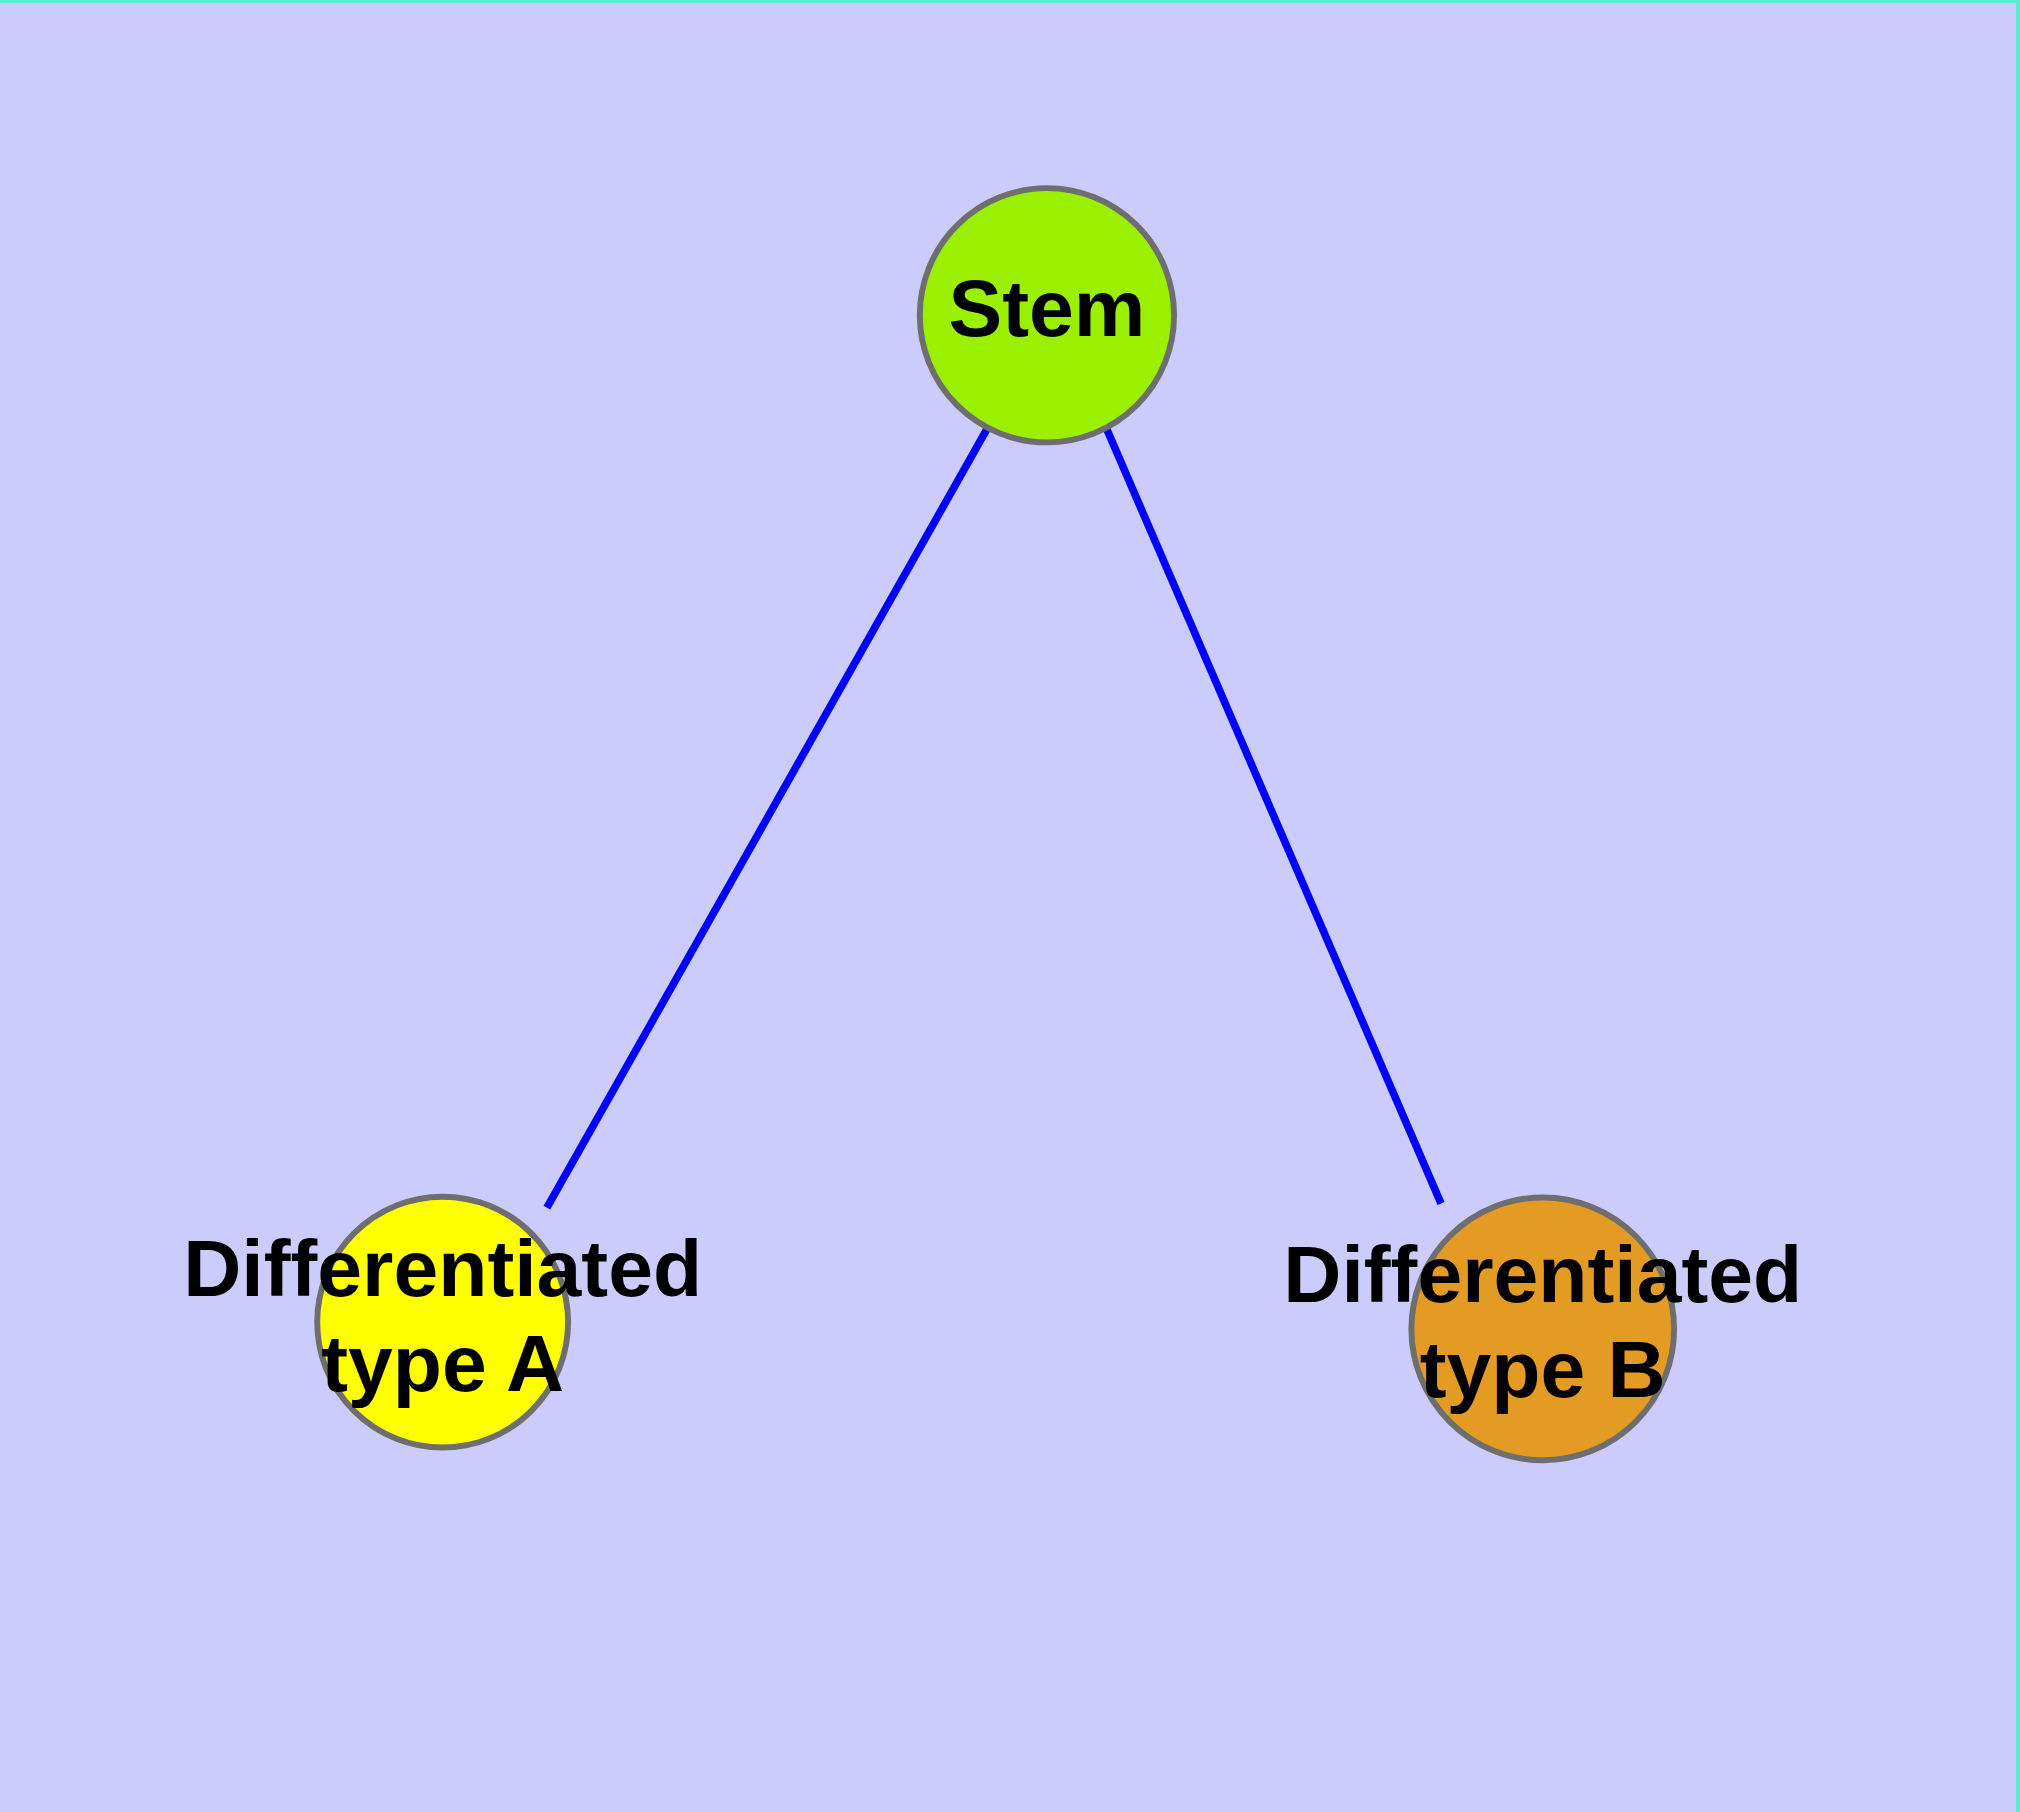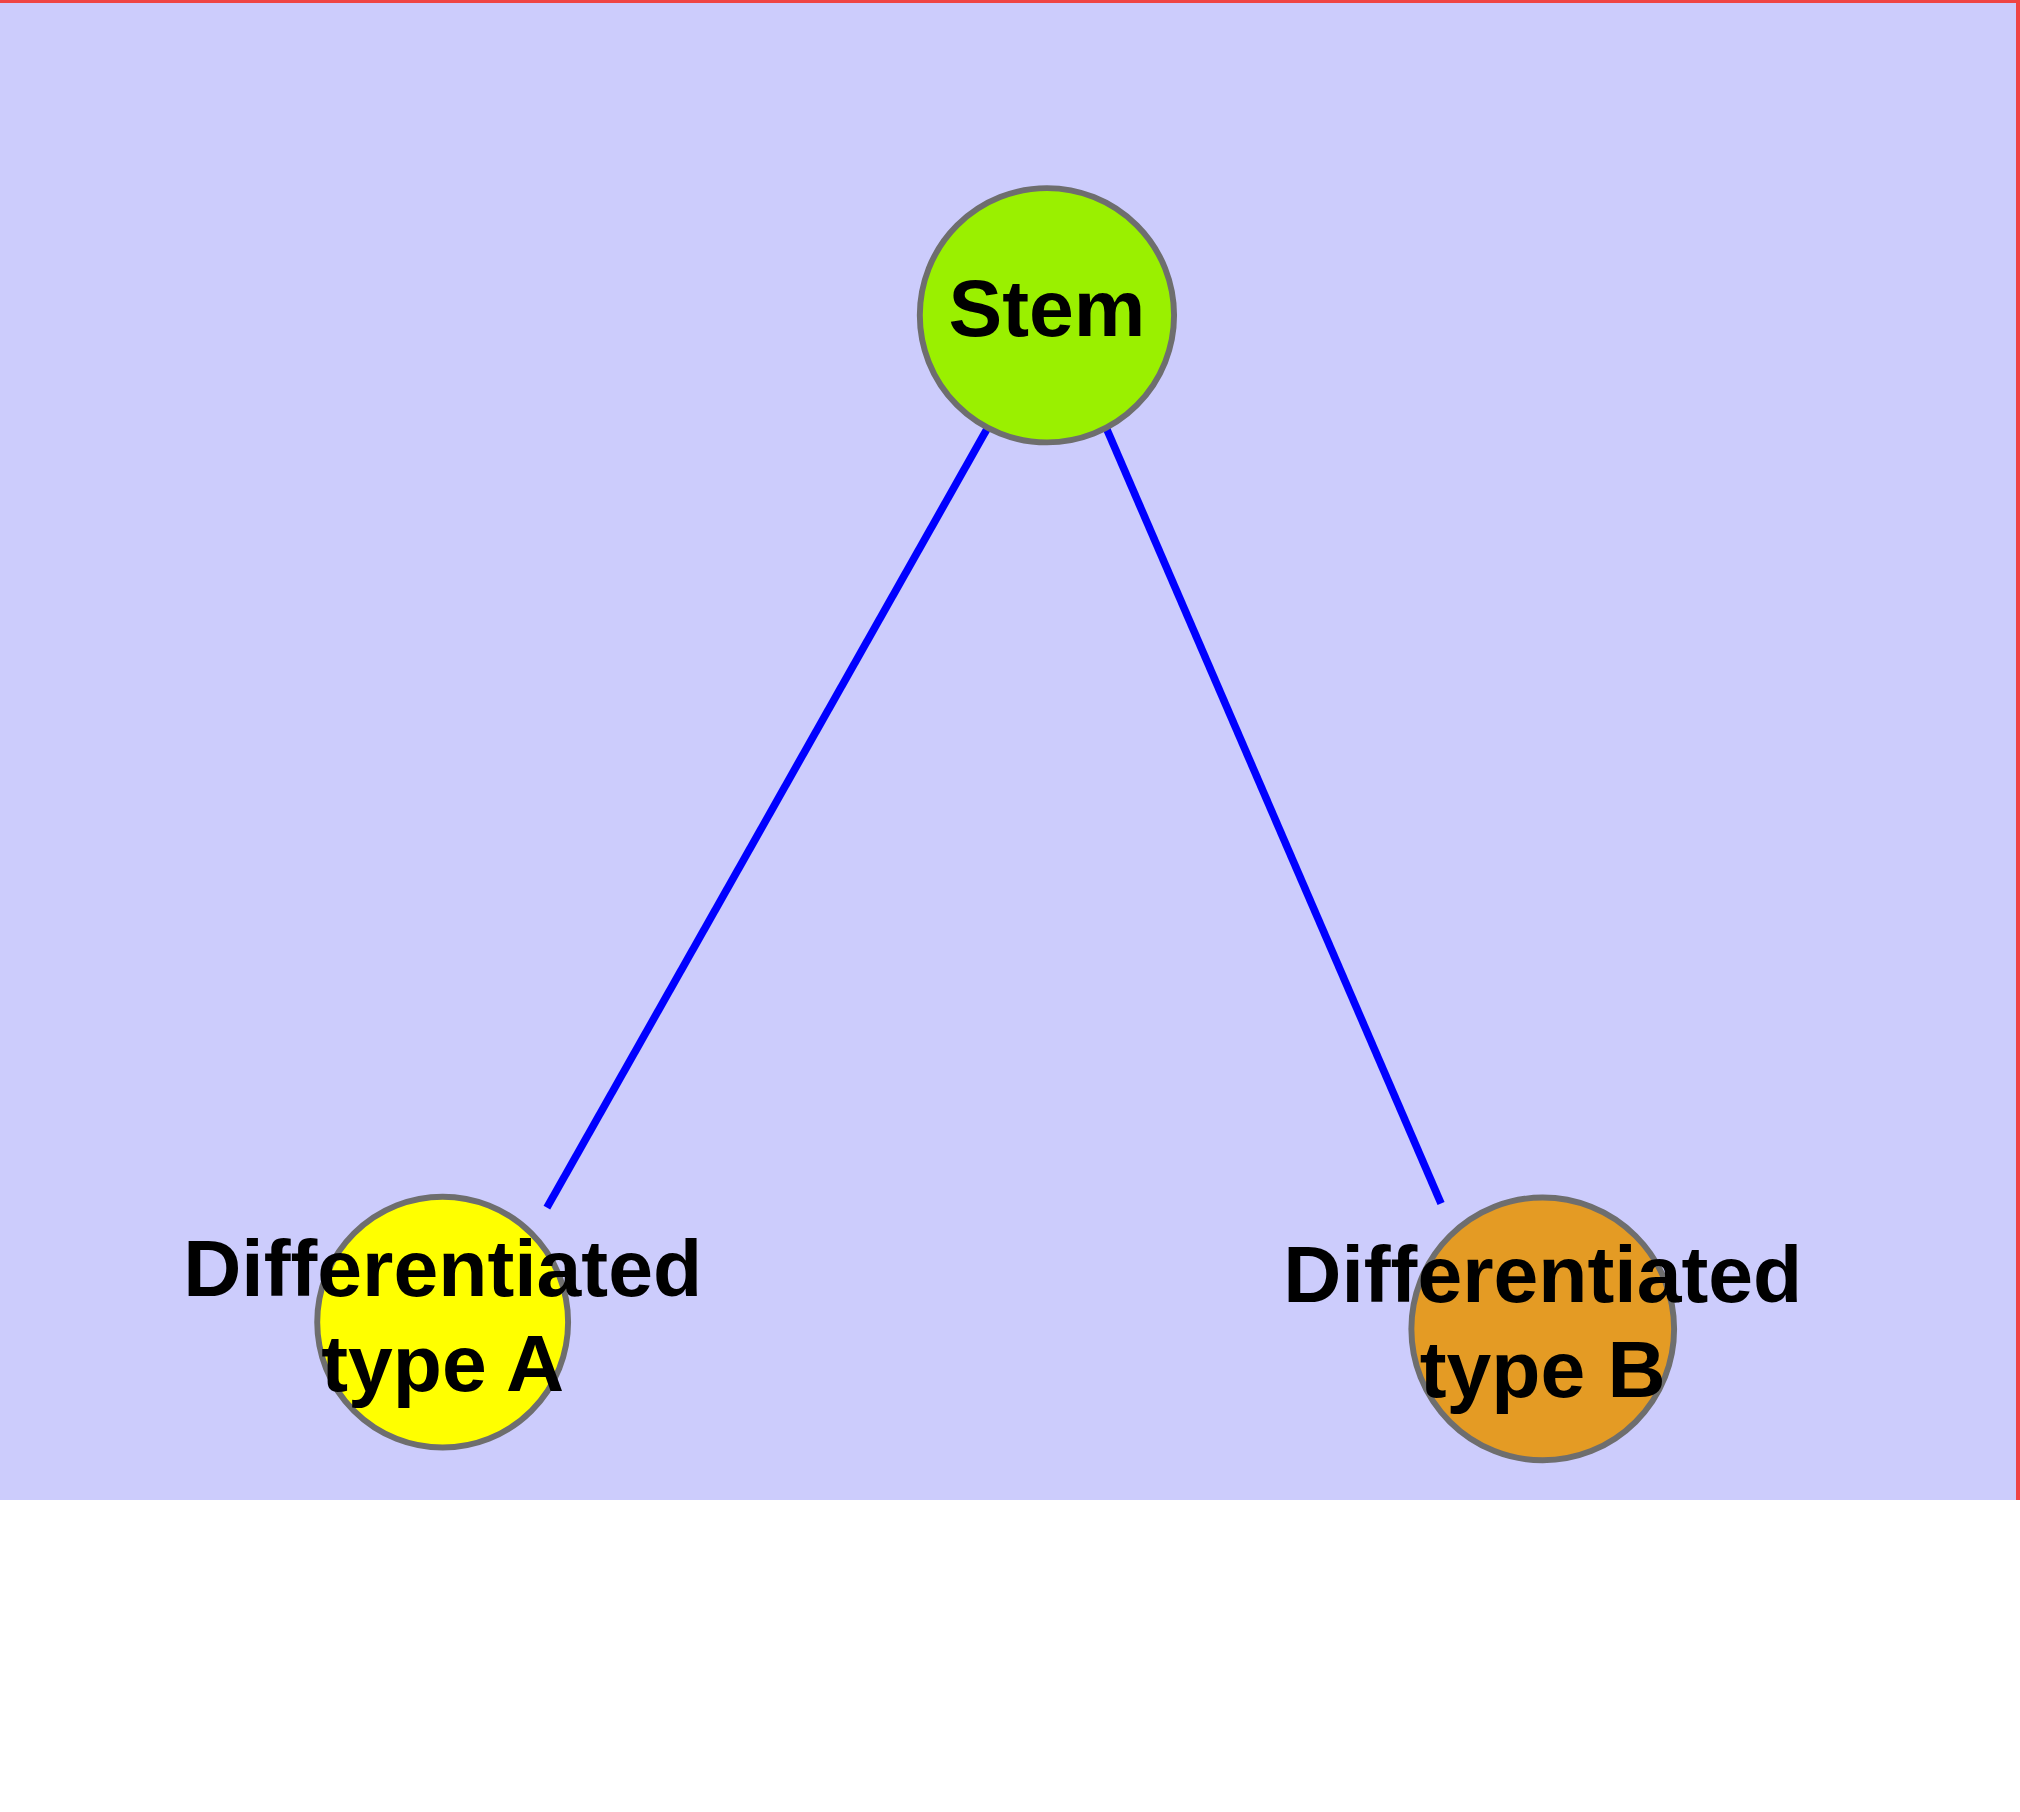--- a/index.html
+++ b/index.html
@@ -4,22 +4,22 @@
 <title>Cell differentiation graph</title>
 <style>
   html, body {
     margin: 0;
     padding: 0;
     background: #ffffff;
   }
   #canvas {
     position: relative;
     width: 2021px;
-    height: 1500px;
-    background: #ef4444;
+    height: 1812px;
+    background: #5eead4;
     overflow: hidden;
     font-family: "Liberation Sans", sans-serif;
   }
   #plot-bg {
     position: absolute;
     left: 0;
     top: 3.4px;
     width: 2016px;
     height: 1809px;
     background: #ccccfc;

